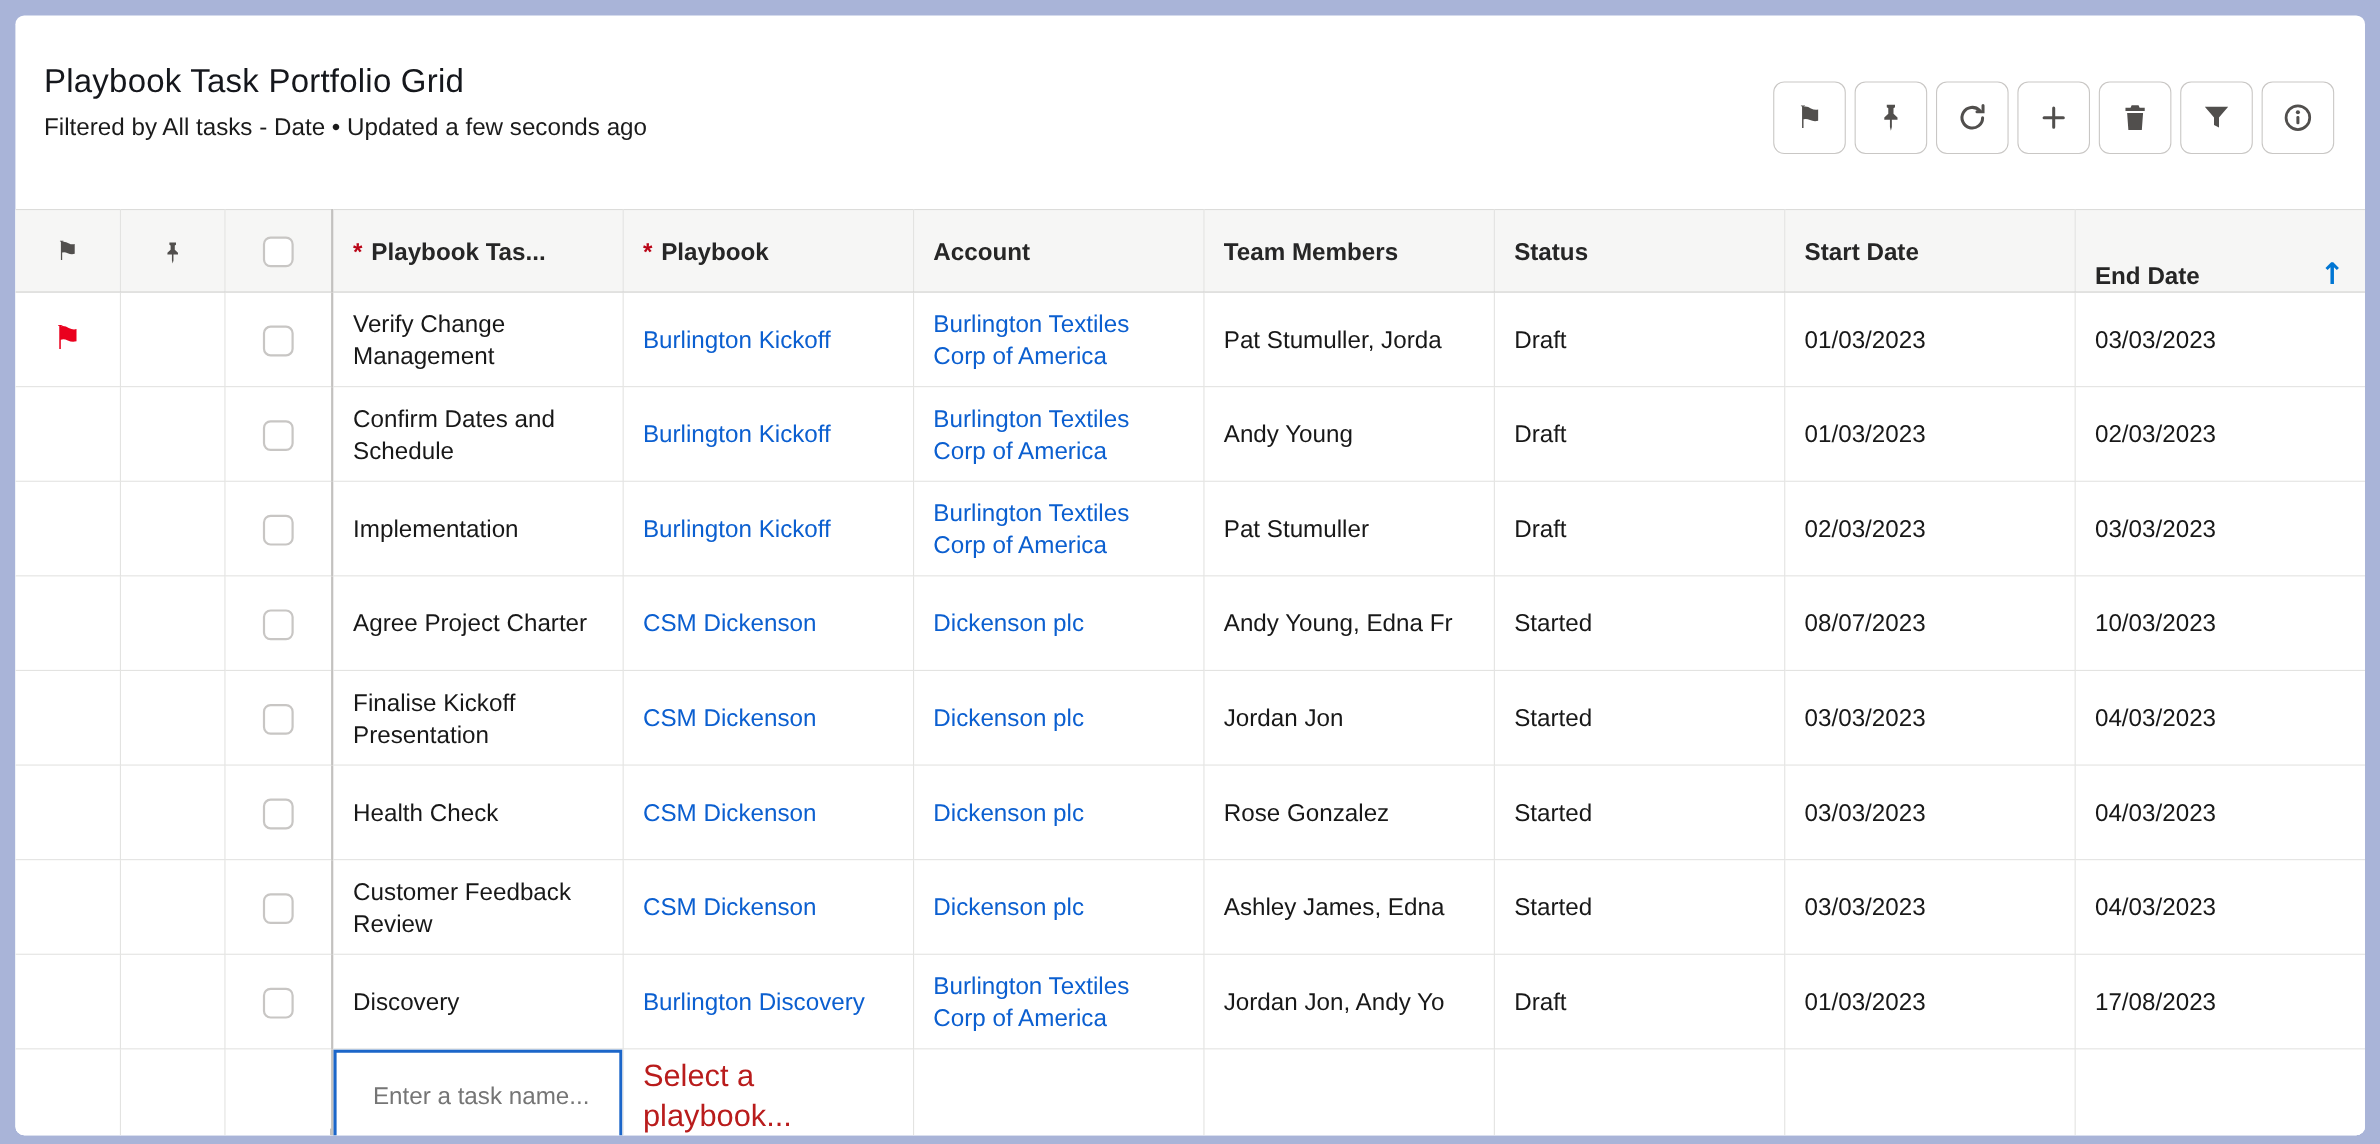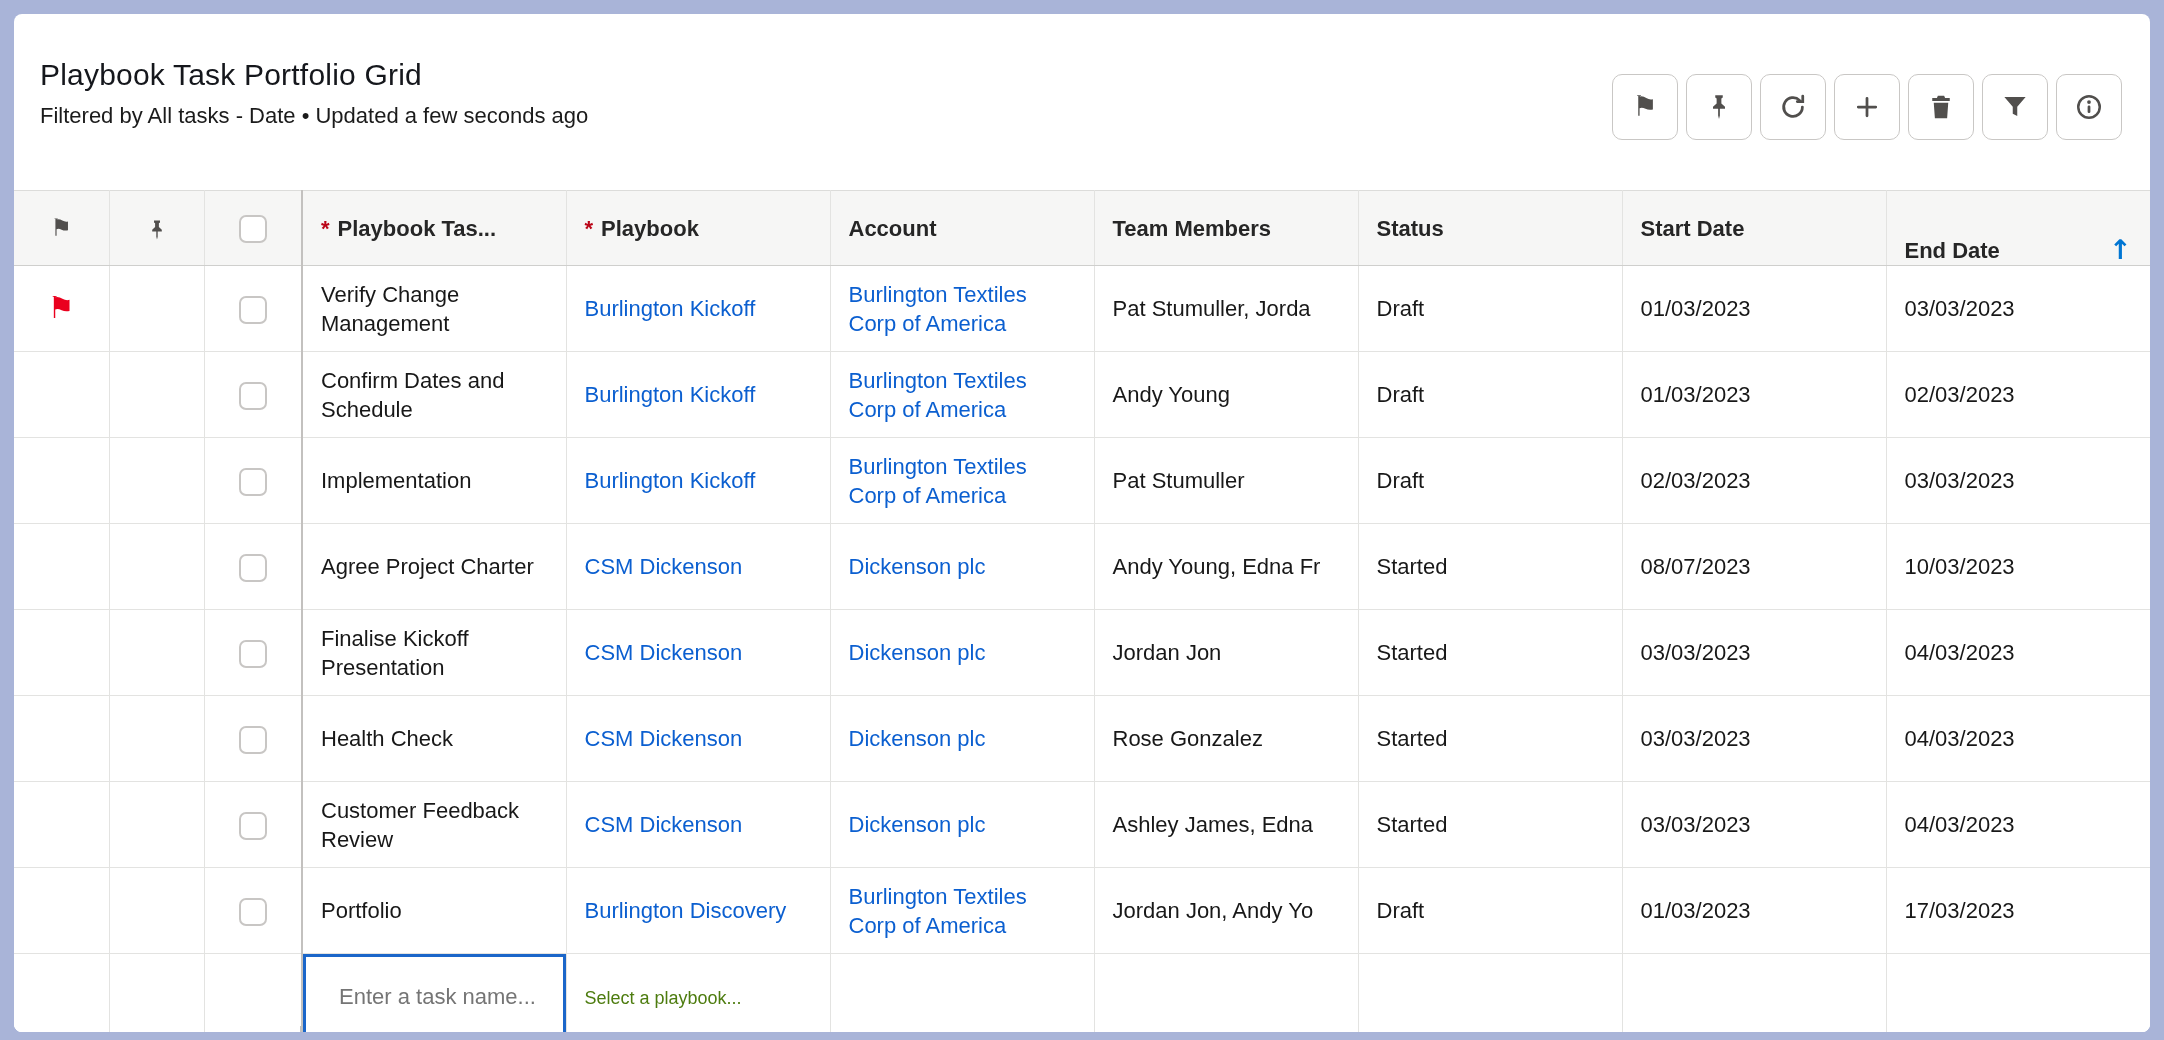--- a/index.html
+++ b/index.html
@@ -41,21 +41,21 @@
   .hflag{color:#514f4d;font-size:24px;}
   .hpin svg{width:24px;height:24px;color:#514f4d;vertical-align:middle;}
   .req{color:#ba0517;margin-right:8px;font-weight:700;}
   .hflex{display:flex;align-items:flex-start;justify-content:space-between;margin-top:45px;}
   .sort{color:#0176d3;font-size:27px;font-weight:700;}
   
   .focus-cell{box-shadow:inset 0 0 0 3px #1b66c9;padding-left:36px;}
   .newinput{border:none;outline:none;width:100%;font-size:22px;color:#181818;background:transparent;
     font-family:"Liberation Sans",sans-serif;padding:0;}
   .newinput::placeholder{color:#757575;opacity:1;}
-  .ph{color:#4d7c0f;font-size:18px;cursor:pointer;}
+  .ph{color:#b91c1c;font-size:28px;cursor:pointer;}
   .vext{position:absolute;left:286px;top:1012px;width:2px;height:6px;background:#c3c1bf;}
 </style>
 </head>
 <body>
 
 <div class="card">
 
   <div class="topbar">
     <div>
       <h1 class="page-title">Playbook Task Portfolio Grid</h1>
@@ -233,27 +233,27 @@
         <td><a class="link" href="#">Dickenson plc</a></td>
         <td class="team">Ashley James, Edna</td>
         <td>Started</td>
         <td>03/03/2023</td>
         <td>04/03/2023</td>
       </tr>
       <tr>
         <td class="c-flag"></td>
         <td class="c-pin"></td>
         <td class="c-sel"><span class="cb"></span></td>
-        <td>Portfolio</td>
+        <td>Discovery</td>
         <td><a class="link" href="#">Burlington Discovery</a></td>
         <td><a class="link" href="#">Burlington Textiles Corp of America</a></td>
         <td class="team">Jordan Jon, Andy Yo</td>
         <td>Draft</td>
         <td>01/03/2023</td>
-        <td>17/03/2023</td>
+        <td>17/08/2023</td>
       </tr>
       <tr>
         <td class="c-flag"></td>
         <td class="c-pin"></td>
         <td class="c-sel"></td>
         <td class="focus-cell">
           <input class="newinput" placeholder="Enter a task name..." style="">
         </td>
         <td>
           <span class="ph">Select a playbook...</span>

